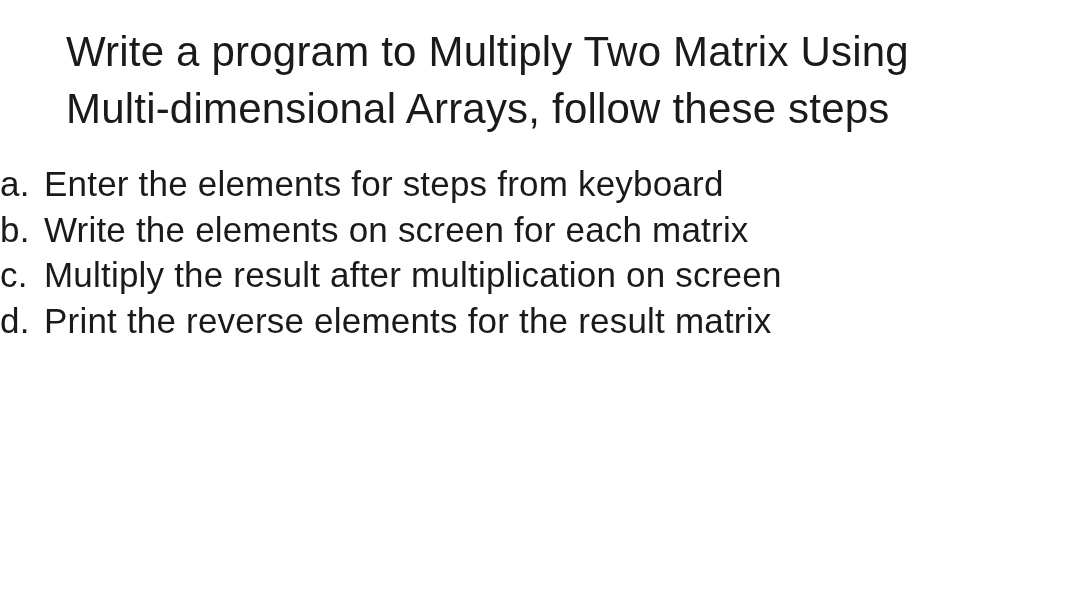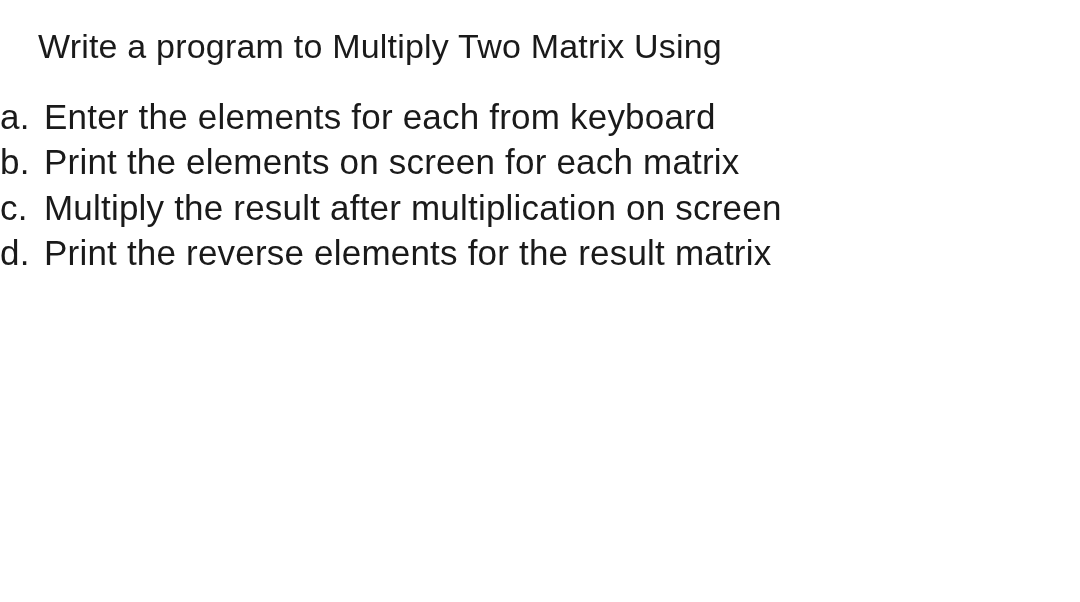--- a/index.html
+++ b/index.html
@@ -10,23 +10,23 @@
     body {
       font-family: -apple-system, BlinkMacSystemFont, 'Segoe UI', Helvetica, Arial, sans-serif;
       background: #ffffff;
       width: 1080px;
       height: 602px;
       padding: 24px 0 0 0;
       color: #1a1a1a;
       overflow: hidden;
     }
     .intro {
-      font-size: 34px;
+      font-size: 42px;
       line-height: 1.35;
-      padding-left: 38px;
+      padding-left: 66px;
       letter-spacing: 0.2px;
     }
     .list {
       margin-top: 24px;
       padding-left: 0;
     }
     .list-item {
       font-size: 35px;
       line-height: 1.3;
       display: flex;
@@ -39,30 +39,31 @@
     }
     .item-text {
       flex: 1;
     }
   </style>
 </head>
 <body>
 
 <div class="intro">
   <div>Write a program to Multiply Two Matrix Using</div>
+  <div>Multi-dimensional Arrays, follow these steps</div>
 </div>
 
 <div class="list">
   <div class="list-item">
     <span class="marker">a.</span>
-    <span class="item-text">Enter the elements for each from keyboard</span>
+    <span class="item-text">Enter the elements for steps from keyboard</span>
   </div>
   <div class="list-item">
     <span class="marker">b.</span>
-    <span class="item-text">Print the elements on screen for each matrix</span>
+    <span class="item-text">Write the elements on screen for each matrix</span>
   </div>
   <div class="list-item">
     <span class="marker">c.</span>
     <span class="item-text">Multiply the result after multiplication on screen</span>
   </div>
   <div class="list-item">
     <span class="marker">d.</span>
     <span class="item-text">Print the reverse elements for the result matrix</span>
   </div>
 </div>

